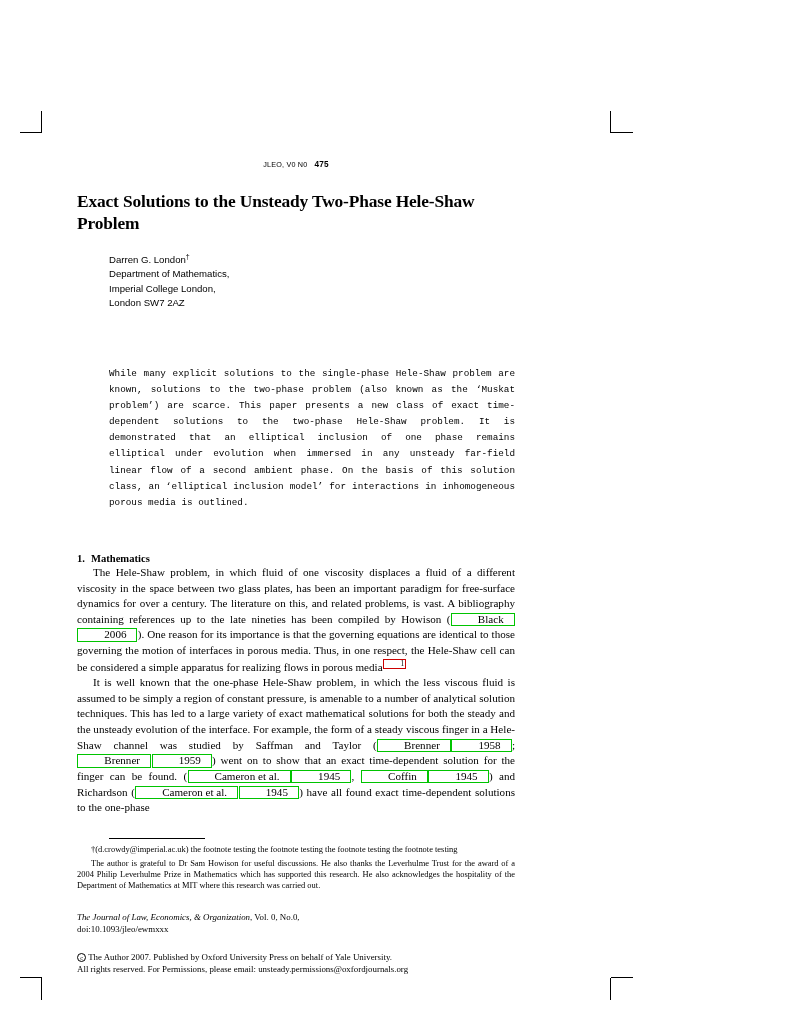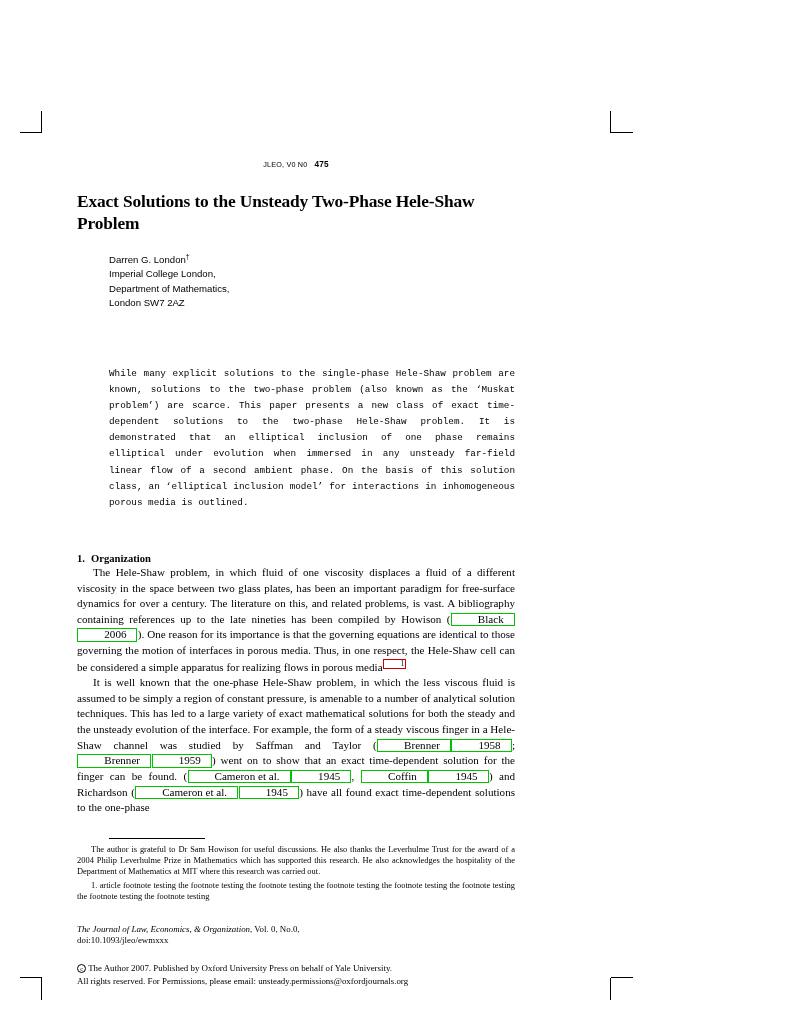--- a/index.html
+++ b/index.html
@@ -214,40 +214,40 @@
 <div class="page">
 
   <div class="runhead">
     <span>JLEO, V0 N0</span><span class="folio">475</span>
   </div>
 
   <h1 class="title">Exact Solutions to the Unsteady Two-Phase Hele-Shaw Problem</h1>
 
   <div class="authorblock">
     <div><span>Darren G. London</span><span class="dag">†</span></div>
+    <div>Department of Mathematics,</div>
     <div>Imperial College London,</div>
-    <div>Department of Mathematics,</div>
     <div>London SW7 2AZ</div>
   </div>
 
   <div class="abstract">While many explicit solutions to the single-phase Hele-Shaw problem are known, solutions to the two-phase problem (also known as the ‘Muskat problem’) are scarce. This paper presents a new class of exact time-dependent solutions to the two-phase Hele-Shaw problem. It is demonstrated that an elliptical inclusion of one phase remains elliptical under evolution when immersed in any unsteady far-field linear flow of a second ambient phase. On the basis of this solution class, an ‘elliptical inclusion model’ for interactions in inhomogeneous porous media is outlined.</div>
 
   <h2 class="sec-head">
-    <span class="secnum">1.</span><span>Organization</span>
+    <span class="secnum">1.</span><span>Mathematics</span>
   </h2>
 
   <p class="body-p first"><span>The Hele-Shaw problem, in which fluid of one viscosity displaces a fluid of a different viscosity in the space between two glass plates, has been an important paradigm for free-surface dynamics for over a century. The literature on this, and related problems, is vast. A bibliography containing references up to the late nineties has been compiled by Howison (</span><span class="cbox">Black</span><span class="cbox">2006</span><span>). One reason for its importance is that the governing equations are identical to those governing the motion of interfaces in porous media. Thus, in one respect, the Hele-Shaw cell can be considered a simple apparatus for realizing flows in porous media</span><span class="fnmark">1</span></p>
 
   <p class="body-p"><span>It is well known that the one-phase Hele-Shaw problem, in which the less viscous fluid is assumed to be simply a region of constant pressure, is amenable to a number of analytical solution techniques. This has led to a large variety of exact mathematical solutions for both the steady and the unsteady evolution of the interface. For example, the form of a steady viscous finger in a Hele-Shaw channel was studied by Saffman and Taylor (</span><span class="cbox">Brenner</span><span class="cbox">1958</span><span>;</span> <span class="cbox">Brenner</span><span class="cbox">1959</span><span>) went on to show that an exact time-dependent solution for the finger can be found. (</span><span class="cbox">Cameron et al.</span><span class="cbox">1945</span><span>,</span> <span class="cbox">Coffin</span><span class="cbox">1945</span><span>) and Richardson (</span><span class="cbox">Cameron et al.</span><span class="cbox">1945</span><span>) have all found exact time-dependent solutions to the one-phase</span></p>
 
   <hr class="fn-rule">
 
   <div class="footnotes">
+    <p>†(d.crowdy@imperial.ac.uk) the footnote testing the footnote testing the footnote testing the footnote testing</p>
     <p>The author is grateful to Dr Sam Howison for useful discussions. He also thanks the Leverhulme Trust for the award of a 2004 Philip Leverhulme Prize in Mathematics which has supported this research. He also acknowledges the hospitality of the Department of Mathematics at MIT where this research was carried out.</p>
-    <p class="fn-num">1. article footnote testing the footnote testing the footnote testing the footnote testing the footnote testing the footnote testing the footnote testing the footnote testing</p>
   </div>
 
   <div class="jrnl">
     <div><span class="ital">The Journal of Law, Economics, &amp; Organization</span><span>, Vol. 0, No.0,</span></div>
     <div>doi:10.1093/jleo/ewmxxx</div>
   </div>
 
   <div class="copyright">
     <div><span class="copy-sym">c</span><span>The Author 2007. Published by Oxford University Press on behalf of Yale University.</span></div>
     <div>All rights reserved. For Permissions, please email: unsteady.permissions@oxfordjournals.org</div>

